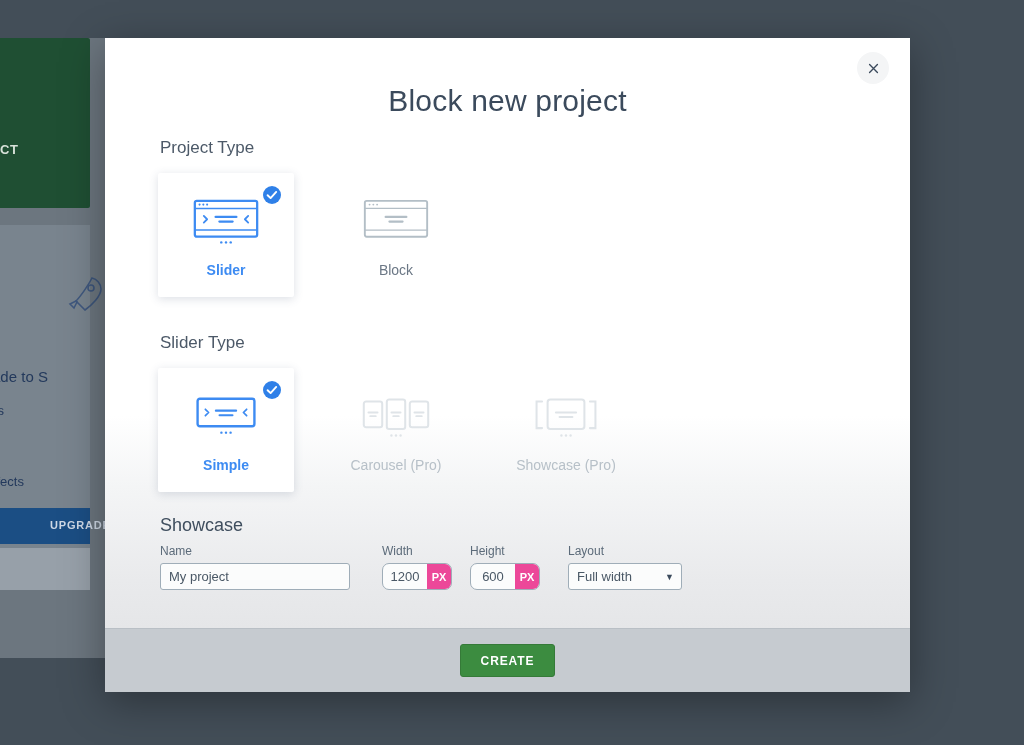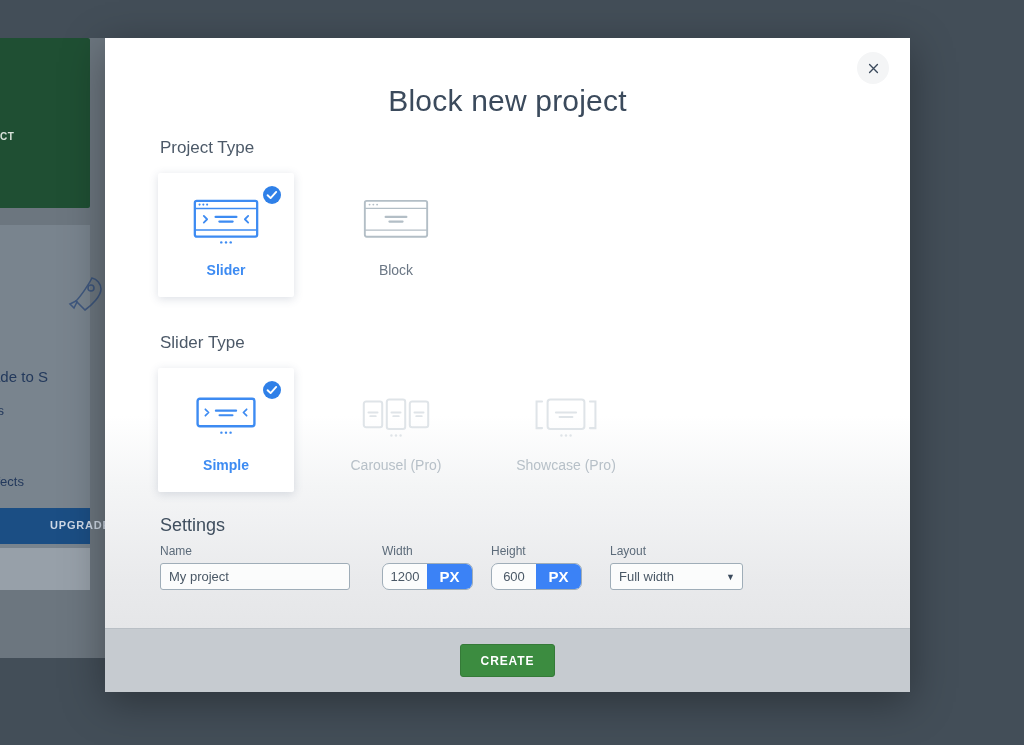--- a/index.html
+++ b/index.html
@@ -24,22 +24,22 @@
   }
   #bg-green-card {
     position: absolute;
     left: -40px; top: 38px;
     width: 130px; height: 170px;
     background: #1f4f33;
     border-radius: 2px;
   }
   #bg-green-label {
     position: absolute;
-    left: 0px; top: 131px;
-    font-size: 10px;
+    left: 0px; top: 142px;
+    font-size: 13px;
     font-weight: 600;
     letter-spacing: 0.6px;
     color: #d8e2da;
   }
   #bg-panel {
     position: absolute;
     left: -40px; top: 225px;
     width: 130px; height: 330px;
     background: #79848e;
   }
@@ -222,32 +222,32 @@
     border: none;
     background: transparent;
     font-family: "Liberation Sans", sans-serif;
     font-size: 13px;
     color: #4a5866;
     text-align: center;
     outline: none;
     padding: 0;
   }
   .unit-suffix {
-    width: 45px;
-    background: #3b82f6;
+    width: 24px;
+    background: #ec4899;
     color: #ffffff;
-    font-size: 15px;
+    font-size: 11px;
     font-weight: 700;
     display: flex;
     align-items: center;
     justify-content: center;
   }
   .select-wrap {
     position: relative;
-    width: 133px; height: 27px;
+    width: 114px; height: 27px;
     border: 1px solid #9fadb8;
     border-radius: 3px;
     background: #fbfcfc;
     display: flex;
     align-items: center;
     padding: 0 8px;
   }
   .select-wrap .sel-value { font-size: 13px; color: #4a5866; }
   .select-wrap .caret {
     position: absolute; right: 7px; top: 50%;
@@ -424,21 +424,21 @@
             <line x1="33" y1="24" x2="47" y2="24" stroke-width="2.2" stroke-linecap="round"></line>
             <circle cx="35" cy="44" r="1.3" fill="currentColor" stroke="none"></circle>
             <circle cx="40" cy="44" r="1.3" fill="currentColor" stroke="none"></circle>
             <circle cx="45" cy="44" r="1.3" fill="currentColor" stroke="none"></circle>
           </svg>
         </span>
         <span class="opt-label">Showcase (Pro)</span>
       </div>
     </div>
 
-    <div class="section-heading" id="settings-heading">Settings</div>
+    <div class="section-heading" id="settings-heading">Showcase</div>
 
     <div id="settings-fields">
 
       <div class="field">
         <span class="field-label">Name</span>
         <input id="name-input" class="text-input" type="text" value="My project" style="">
       </div>
 
       <div class="field" style="margin-left:18px">
         <span class="field-label">Width</span>

